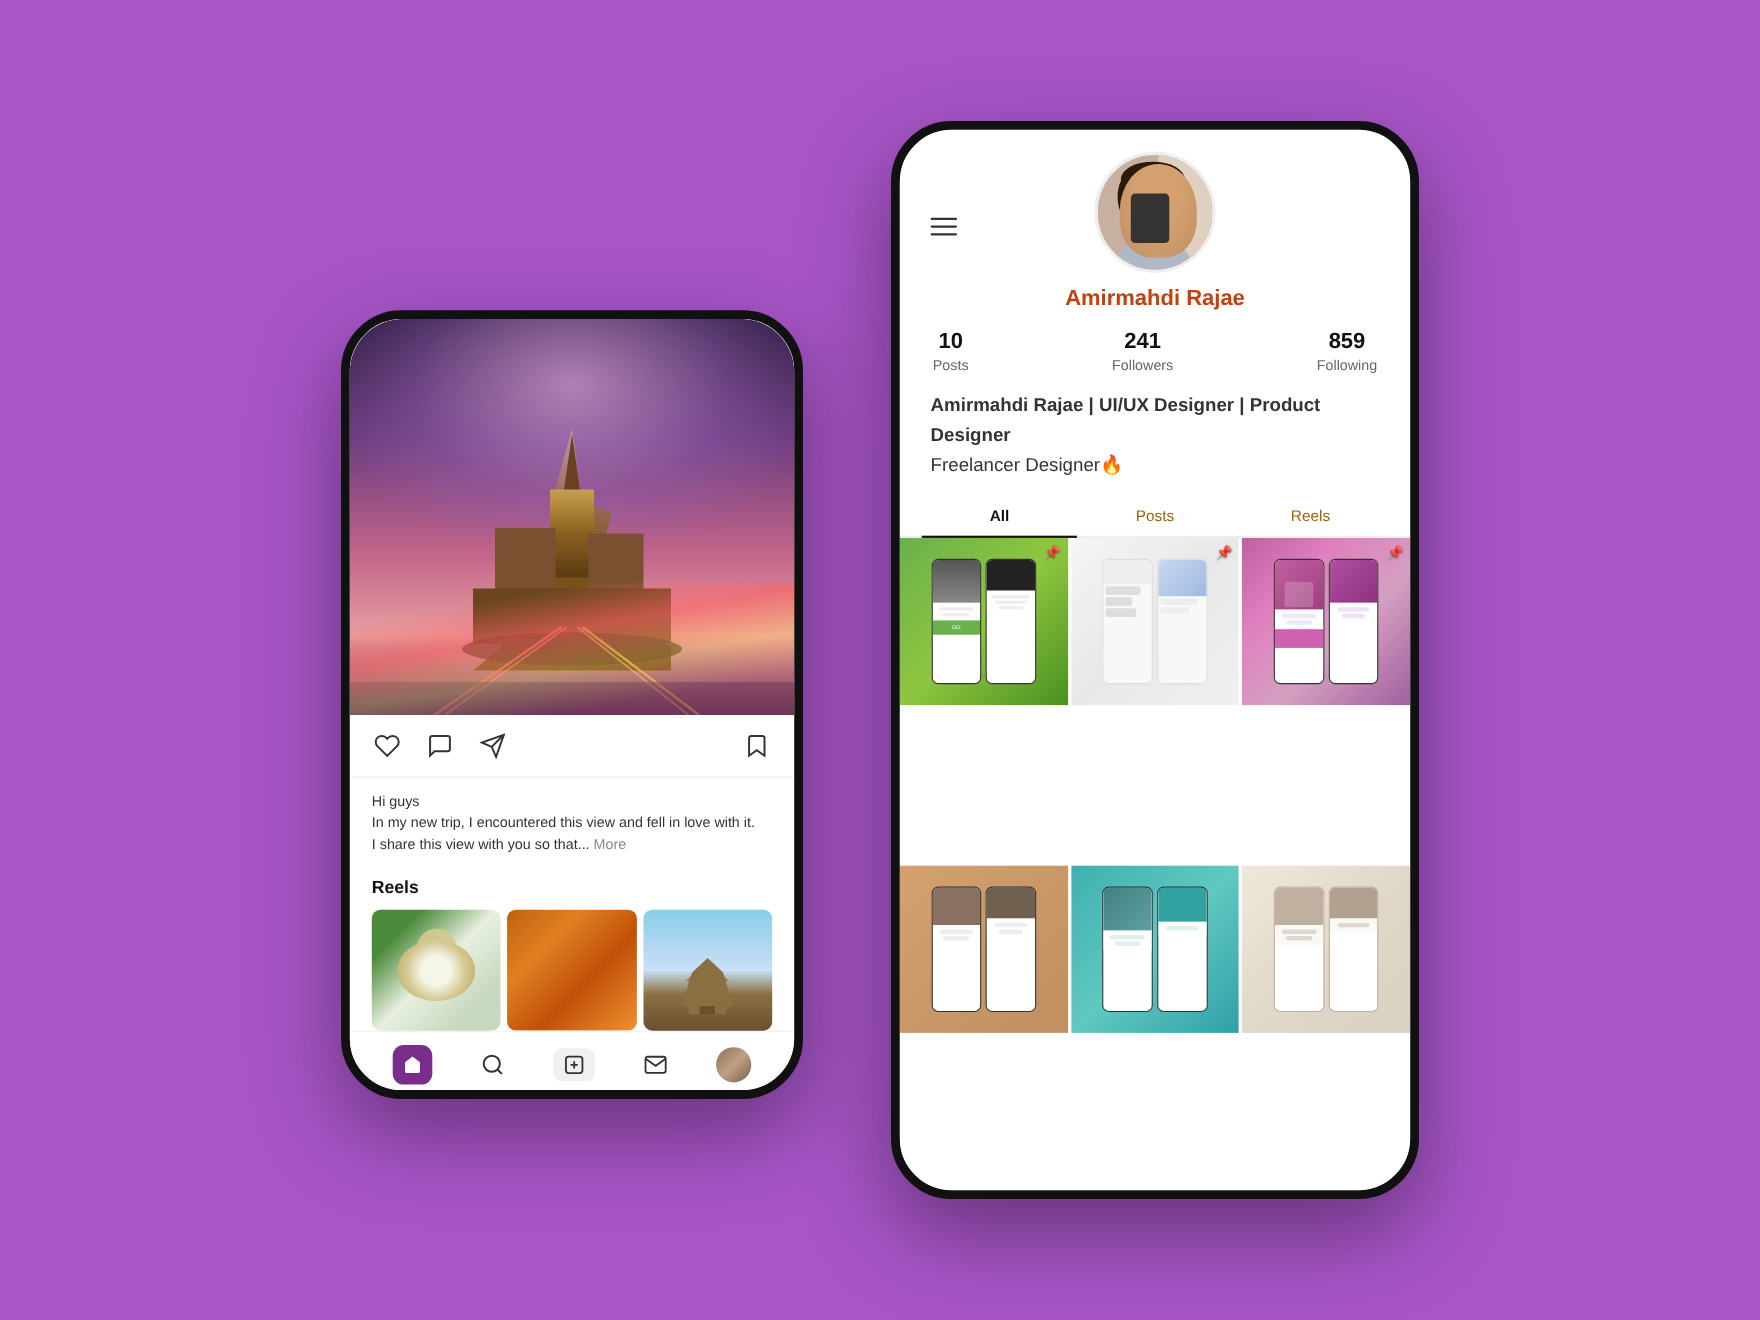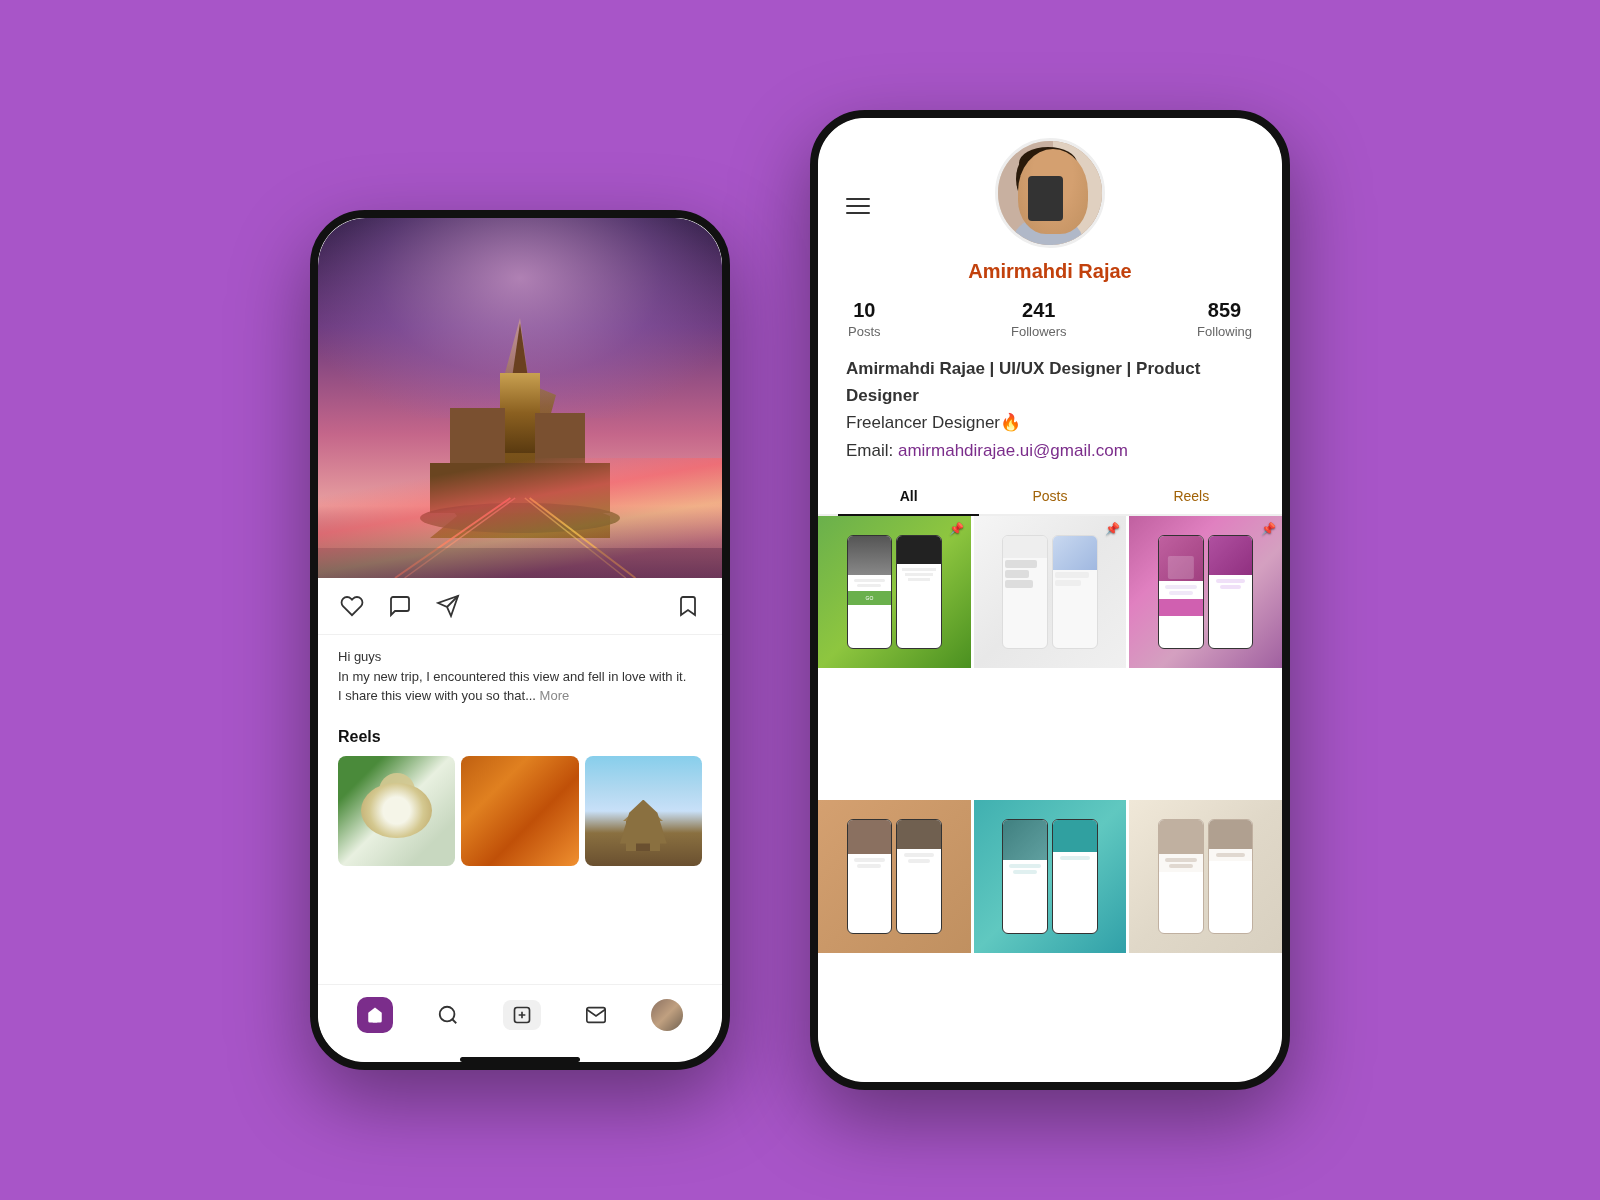--- a/index.html
+++ b/index.html
@@ -22,21 +22,21 @@
       border-radius: 55px;
       border: 8px solid #111;
       position: relative;
       overflow: hidden;
       box-shadow: 0 30px 80px rgba(0,0,0,0.4);
     }
 
     
     .phone-left {
       width: 420px;
-      height: 860px;
+      height: 717px;
       margin-top: 80px;
     }
 
     .phone-left .screen {
       width: 100%;
       height: 100%;
       overflow: hidden;
       border-radius: 48px;
       background: #fff;
       display: flex;
@@ -720,23 +720,20 @@
           <div class="stat-item">
             <span class="stat-number">859</span>
             <span class="stat-label">Following</span>
           </div>
         </div>
       </div>
 
       <div class="bio">
         <div><span class="bold">Amirmahdi Rajae | UI/UX Designer | Product Designer</span></div>
         <div>Freelancer Designer🔥</div>
-        <div>
-          <span>Email: </span><span class="email-link">amirmahdirajae.ui@gmail.com</span>
-        </div>
       </div>
 
       <div class="profile-tabs">
         <div class="tab-item active">
           <span>All</span>
         </div>
         <div class="tab-item">
           <span>Posts</span>
         </div>
         <div class="tab-item">

